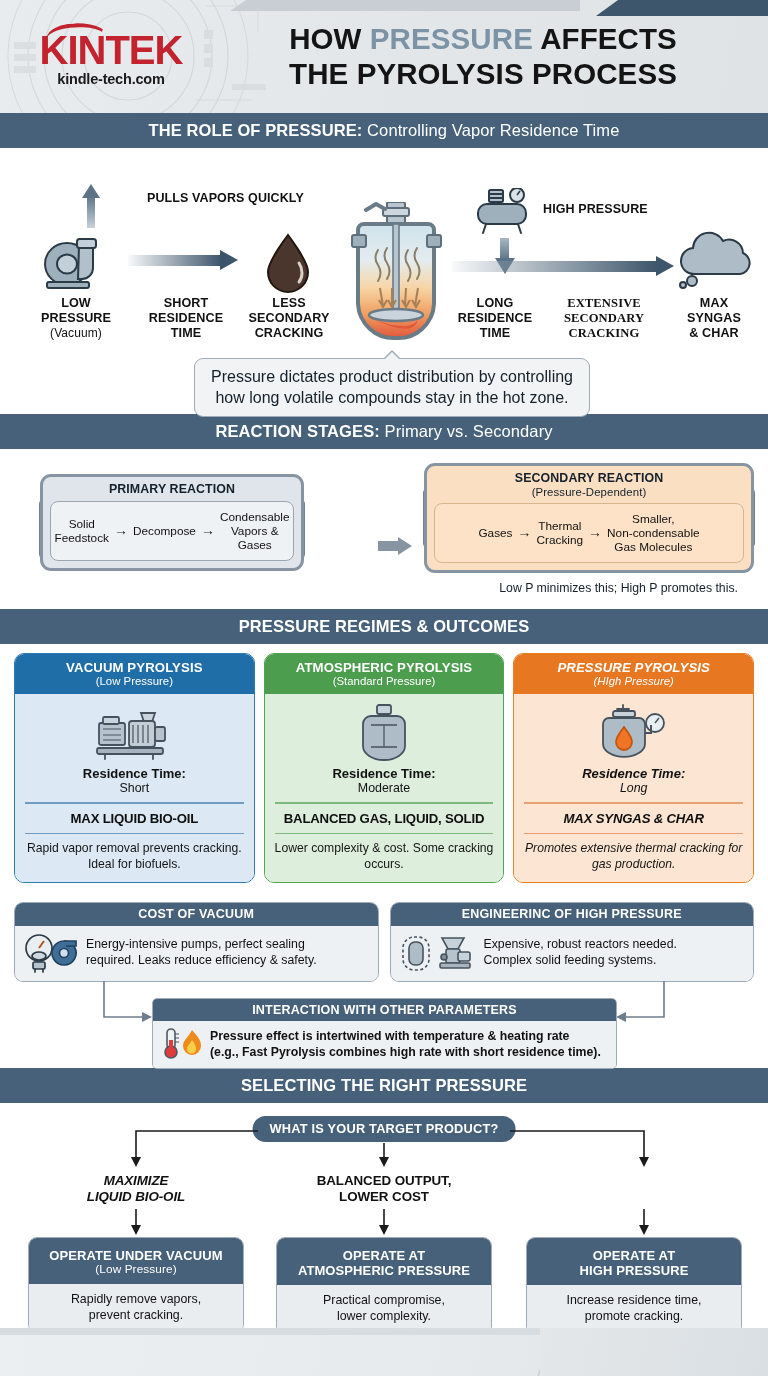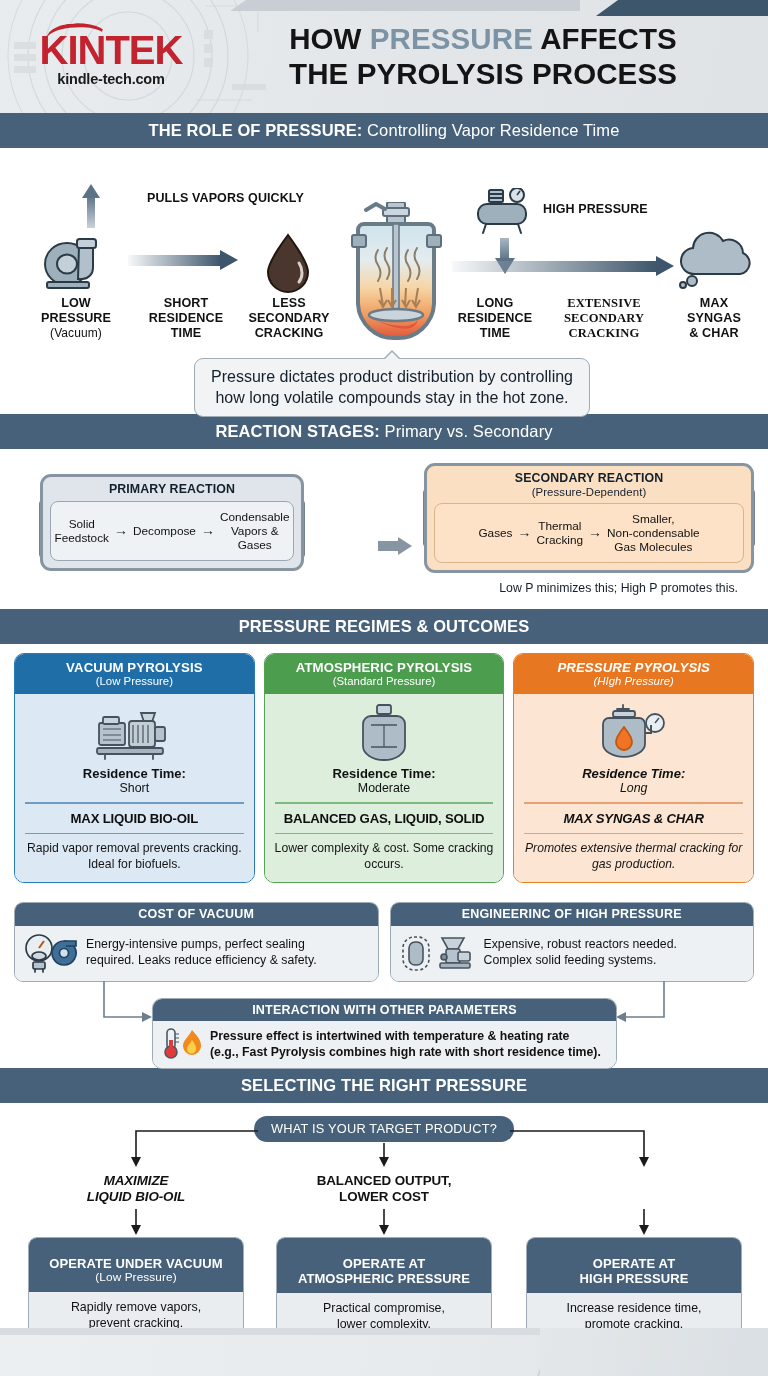--- a/index.html
+++ b/index.html
@@ -138,40 +138,40 @@
   .tbox { border:1.5px solid #9facb8; border-radius:9px; overflow:hidden; background:#eef1f3; }
   .tbox .th {
     background:#47617a; color:#fff; text-align:center; font-size:12.5px;
     font-weight:bold; padding:4px 16px 5px; letter-spacing:.2px;
   }
   .tbox .tb { display:flex; align-items:center; gap:8px; padding:7px 9px 8px; background:#eef1f3; }
   .tbox .tb p { font-size:12.3px; line-height:1.3; color:#111; font-weight:500; }
   .trow { display:flex; gap:11px; }
   .trow > div { flex:1; }
   .inter { position:absolute; left:152px; top:105px; width:465px;
-           border:1.5px solid #9facb8; border-radius:10px; overflow:hidden; }
+           border:1.5px solid #9facb8; border-radius:5px; overflow:hidden; }
   .inter .th { background:#47617a; color:#fff; text-align:center; font-size:12.5px;
                font-weight:bold; padding:4px; letter-spacing:.2px; }
   .inter .tb { background:#eef1f3; display:flex; align-items:center; gap:7px; padding:6px 10px 7px; }
   .inter .tb p { font-size:12.3px; line-height:1.33; color:#111; font-weight:bold; }
 
   
   .select-sec { position:relative; height:225px; }
   .pill {
     position:absolute; left:50%; transform:translateX(-50%); top:13px;
     background:#47617a; color:#fff; border-radius:16px; padding:5px 17px 6px;
-    font-size:12.8px; font-weight:normal; letter-spacing:.2px;
+    font-size:12.8px; font-weight:bold; letter-spacing:.2px;
   }
   .branch-label {
     position:absolute; text-align:center; font-size:13.4px; font-weight:bold;
     color:#111; line-height:1.18; letter-spacing:-.1px;
   }
   .obox { position:absolute; width:216px; border:1.5px solid #9facb8; border-radius:9px; overflow:hidden; }
   .obox .oh { background:#47617a; color:#fff; text-align:center; font-size:13px;
-              font-weight:bold; padding:18px 4px 7px; line-height:1.16; letter-spacing:.1px; }
+              font-weight:bold; padding:10px 4px 7px; line-height:1.16; letter-spacing:.1px; }
   .obox .oh .sub { font-weight:normal; font-size:11.8px; }
   .obox .ob { background:#e9edf0; text-align:center; font-size:12.4px; color:#111;
               padding:7px 5px 9px; line-height:1.3; }
 
   
   .footer { position:relative; height:91px; width:100%;
             background:linear-gradient(100deg,#eceff1 0%,#e6eaed 60%,#dde2e6 100%);
             display:flex; align-items:center; overflow:hidden; }
   .ftr-sep { position:absolute; top:0; right:228px; width:2px; height:91px;
              background:#cdd4d9; transform:skewX(-20deg); }

